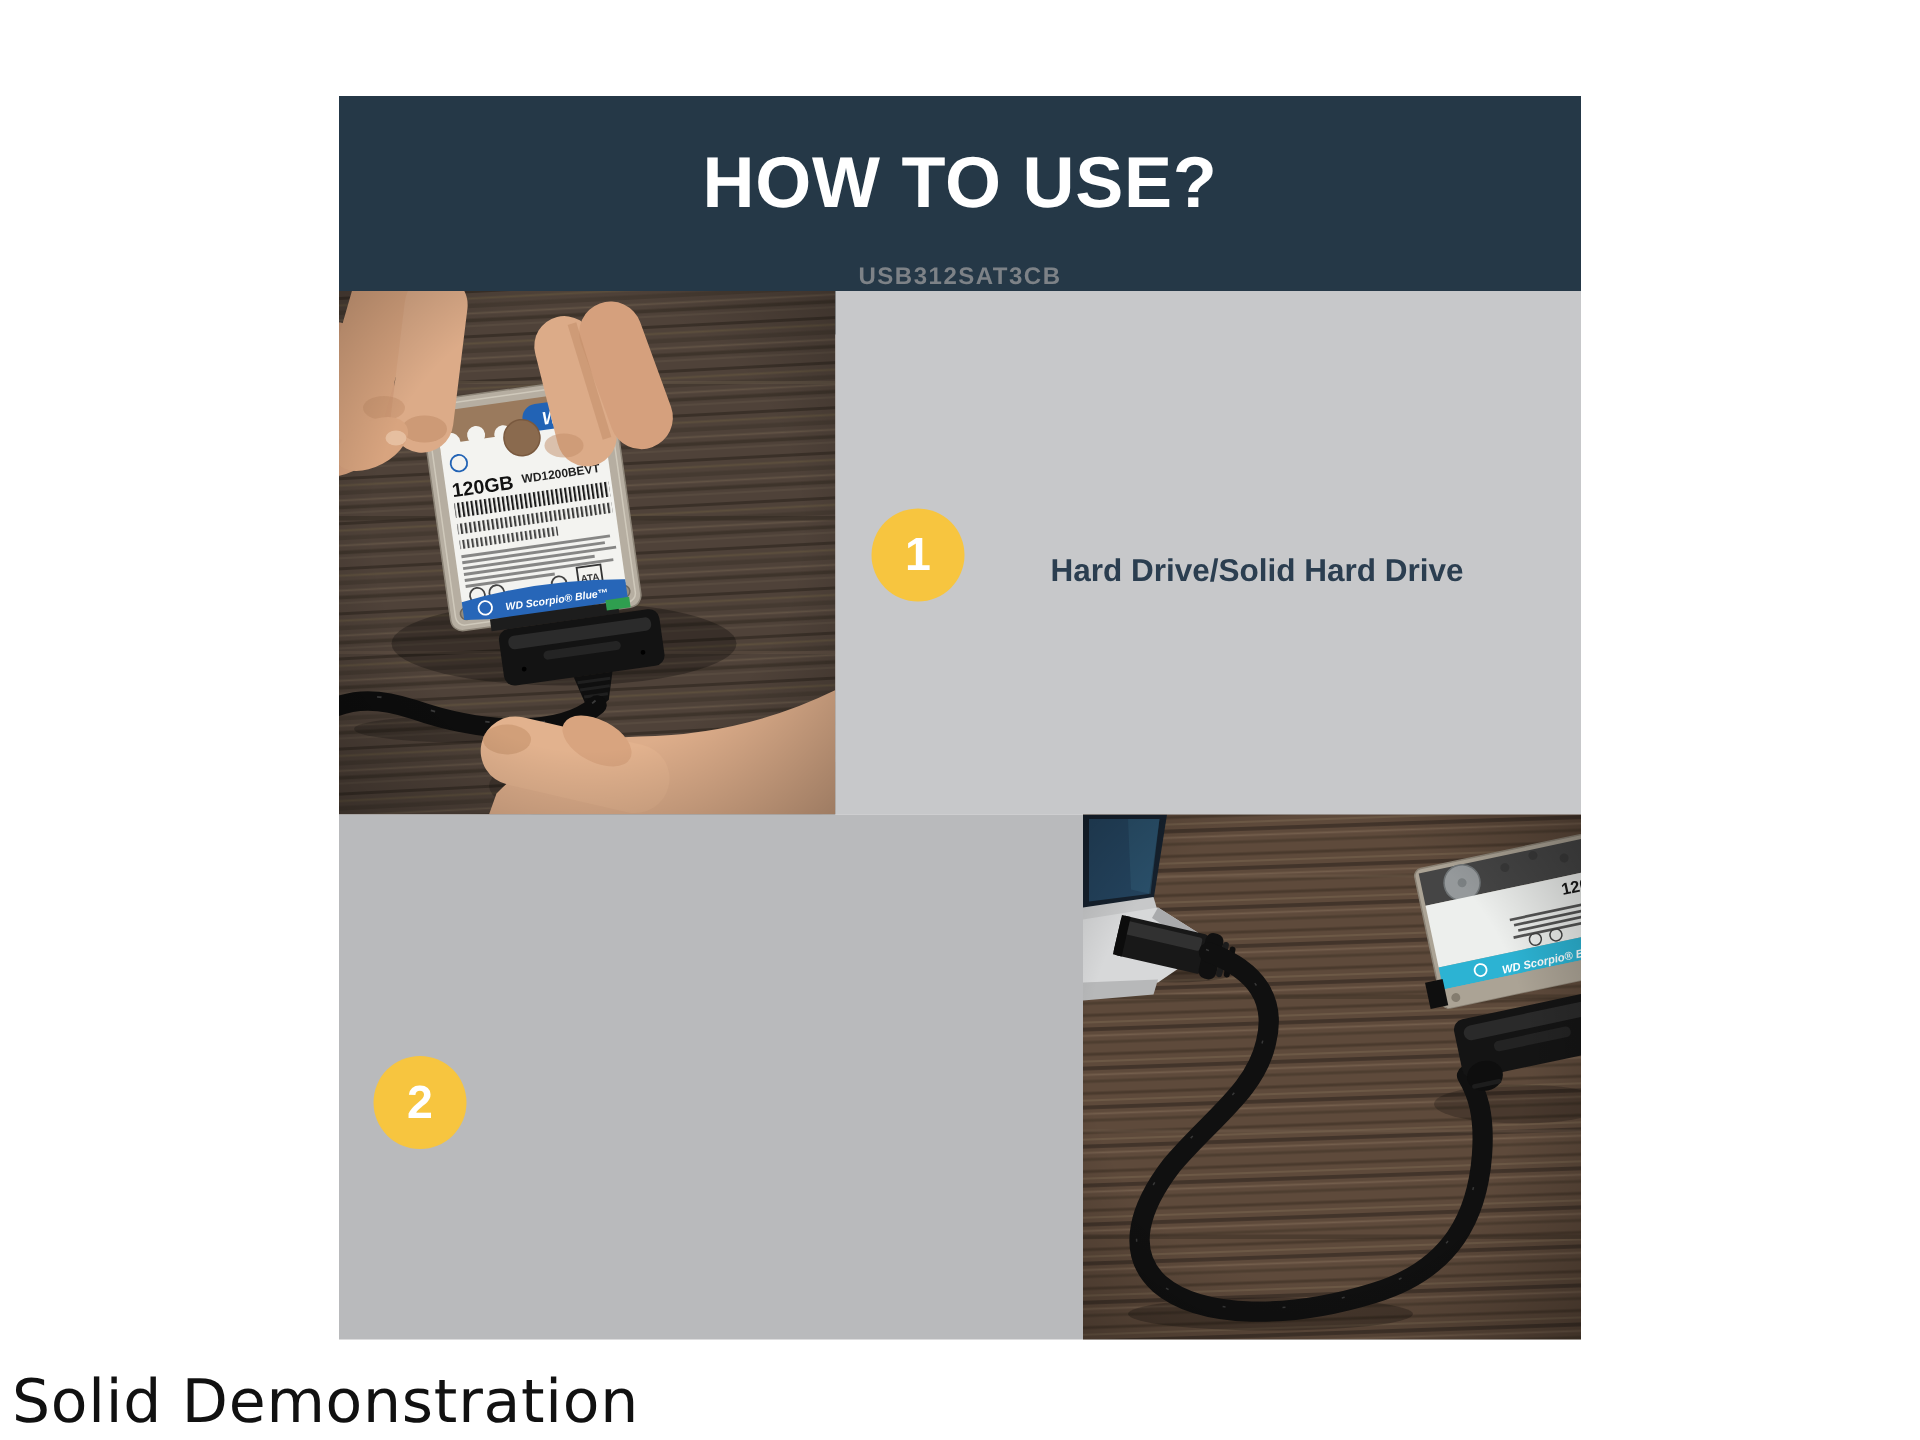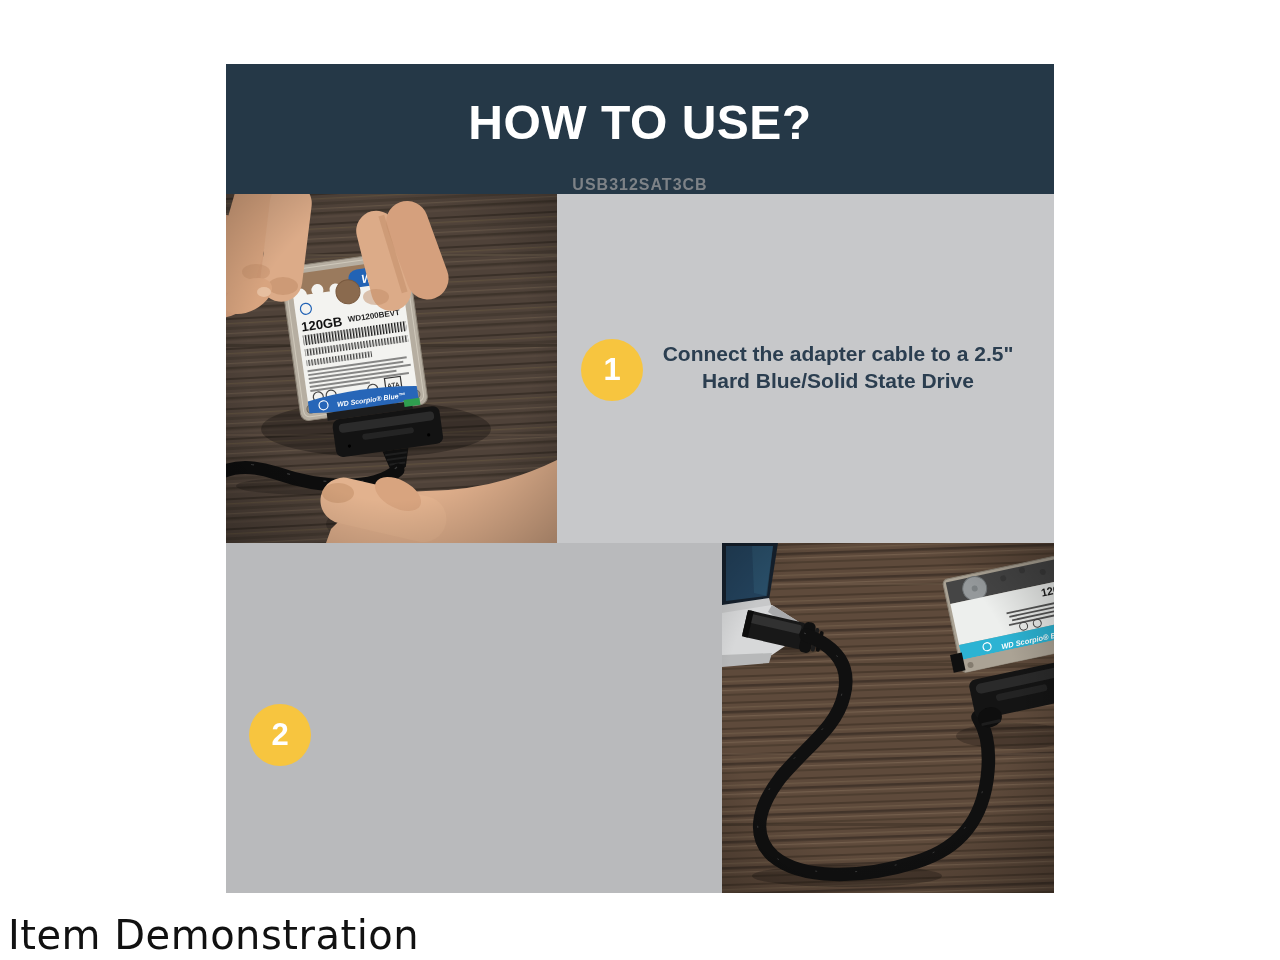--- a/index.html
+++ b/index.html
@@ -168,22 +168,22 @@
           <ellipse cx="172" cy="300" rx="25" ry="14" fill="#d8a47f" transform="rotate(28 172 300)"></ellipse>
         </g>
 
         <rect width="331" height="349" fill="url(#vig1)"></rect>
       </svg>
     </div>
 
     <div class="panel panel1">
       <div class="step-badge">1</div>
       <div class="step-text">
-        <span>Connect the adapter cable to a 2.5"</span><br>
-        <span>Hard Blue/Solid State Drive</span>
+        <br>
+        <span>Hard Drive/Solid Hard Drive</span>
       </div>
     </div>
 
     <div class="panel panel2">
       <div class="step-badge">2</div>
     </div>
 
     <div class="photo photo2">
       <svg width="332" height="350" viewBox="0 0 332 350">
         <defs>
@@ -268,14 +268,14 @@
           <circle cx="86" cy="32" r="1.5" fill="#000000"></circle>
           <ellipse cx="14" cy="40" rx="12" ry="10" fill="#0e0e0e"></ellipse>
           <rect x="4" y="44" width="20" height="3" rx="1.5" fill="#1d1d1d"></rect>
         </g>
 
         <rect width="332" height="350" fill="url(#vig2)"></rect>
       </svg>
     </div>
   </div>
 
-  <div class="caption">Item Demonstration</div>
+  <div class="caption">Solid Demonstration</div>
 </div>
 
 </body></html>

